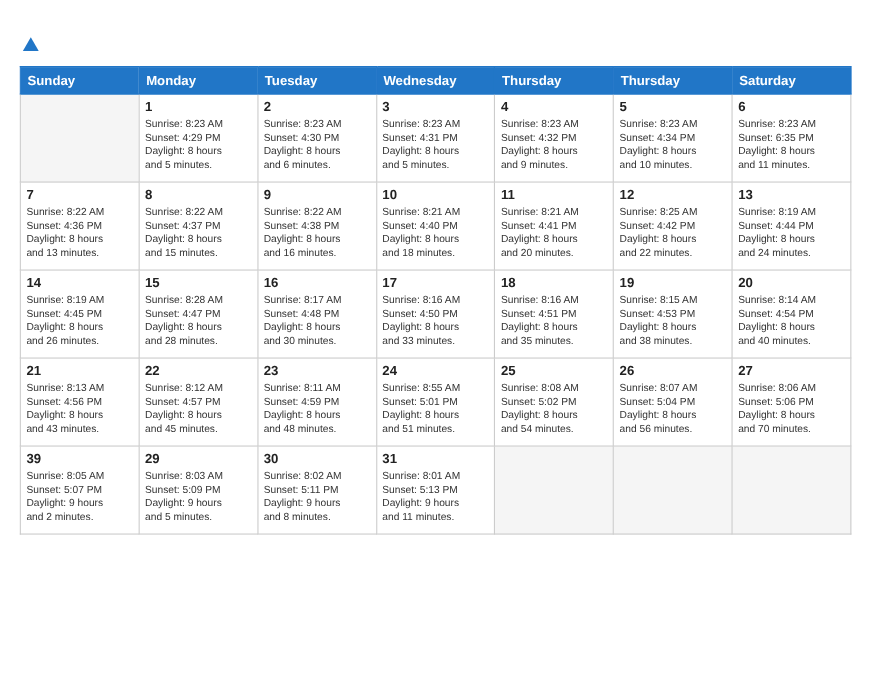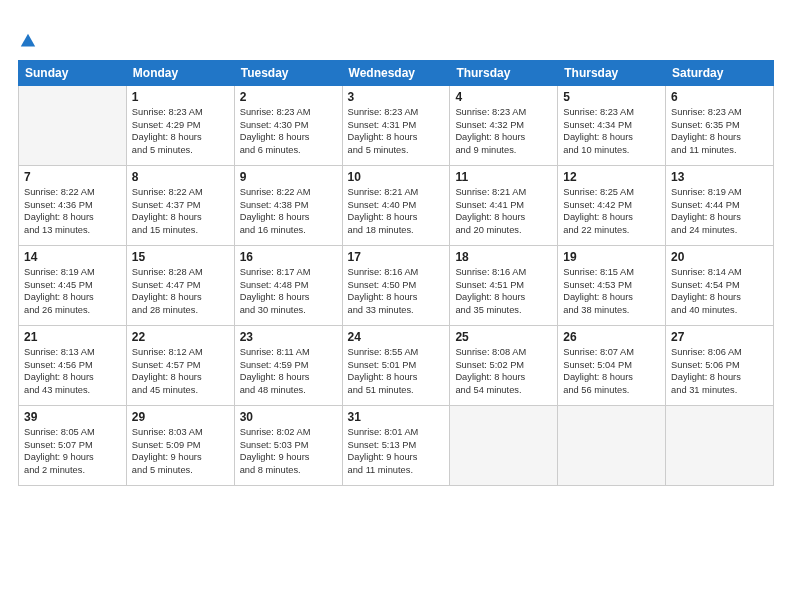--- a/index.html
+++ b/index.html
@@ -323,42 +323,42 @@
             <span class="cell-line">Sunrise: 8:07 AM</span>
             <span class="cell-line">Sunset: 5:04 PM</span>
             <span class="cell-line">Daylight: 8 hours</span>
             <span class="cell-line">and 56 minutes.</span>
           </td>
           <td>
             <span class="day-number">27</span>
             <span class="cell-line">Sunrise: 8:06 AM</span>
             <span class="cell-line">Sunset: 5:06 PM</span>
             <span class="cell-line">Daylight: 8 hours</span>
-            <span class="cell-line">and 31 minutes.</span>
+            <span class="cell-line">and 70 minutes.</span>
           </td>
         </tr>
         <tr>
           <td>
             <span class="day-number">39</span>
             <span class="cell-line">Sunrise: 8:05 AM</span>
             <span class="cell-line">Sunset: 5:07 PM</span>
             <span class="cell-line">Daylight: 9 hours</span>
             <span class="cell-line">and 2 minutes.</span>
           </td>
           <td>
             <span class="day-number">29</span>
             <span class="cell-line">Sunrise: 8:03 AM</span>
             <span class="cell-line">Sunset: 5:09 PM</span>
             <span class="cell-line">Daylight: 9 hours</span>
             <span class="cell-line">and 5 minutes.</span>
           </td>
           <td>
             <span class="day-number">30</span>
             <span class="cell-line">Sunrise: 8:02 AM</span>
-            <span class="cell-line">Sunset: 5:03 PM</span>
+            <span class="cell-line">Sunset: 5:11 PM</span>
             <span class="cell-line">Daylight: 9 hours</span>
             <span class="cell-line">and 8 minutes.</span>
           </td>
           <td>
             <span class="day-number">31</span>
             <span class="cell-line">Sunrise: 8:01 AM</span>
             <span class="cell-line">Sunset: 5:13 PM</span>
             <span class="cell-line">Daylight: 9 hours</span>
             <span class="cell-line">and 11 minutes.</span>
           </td>

